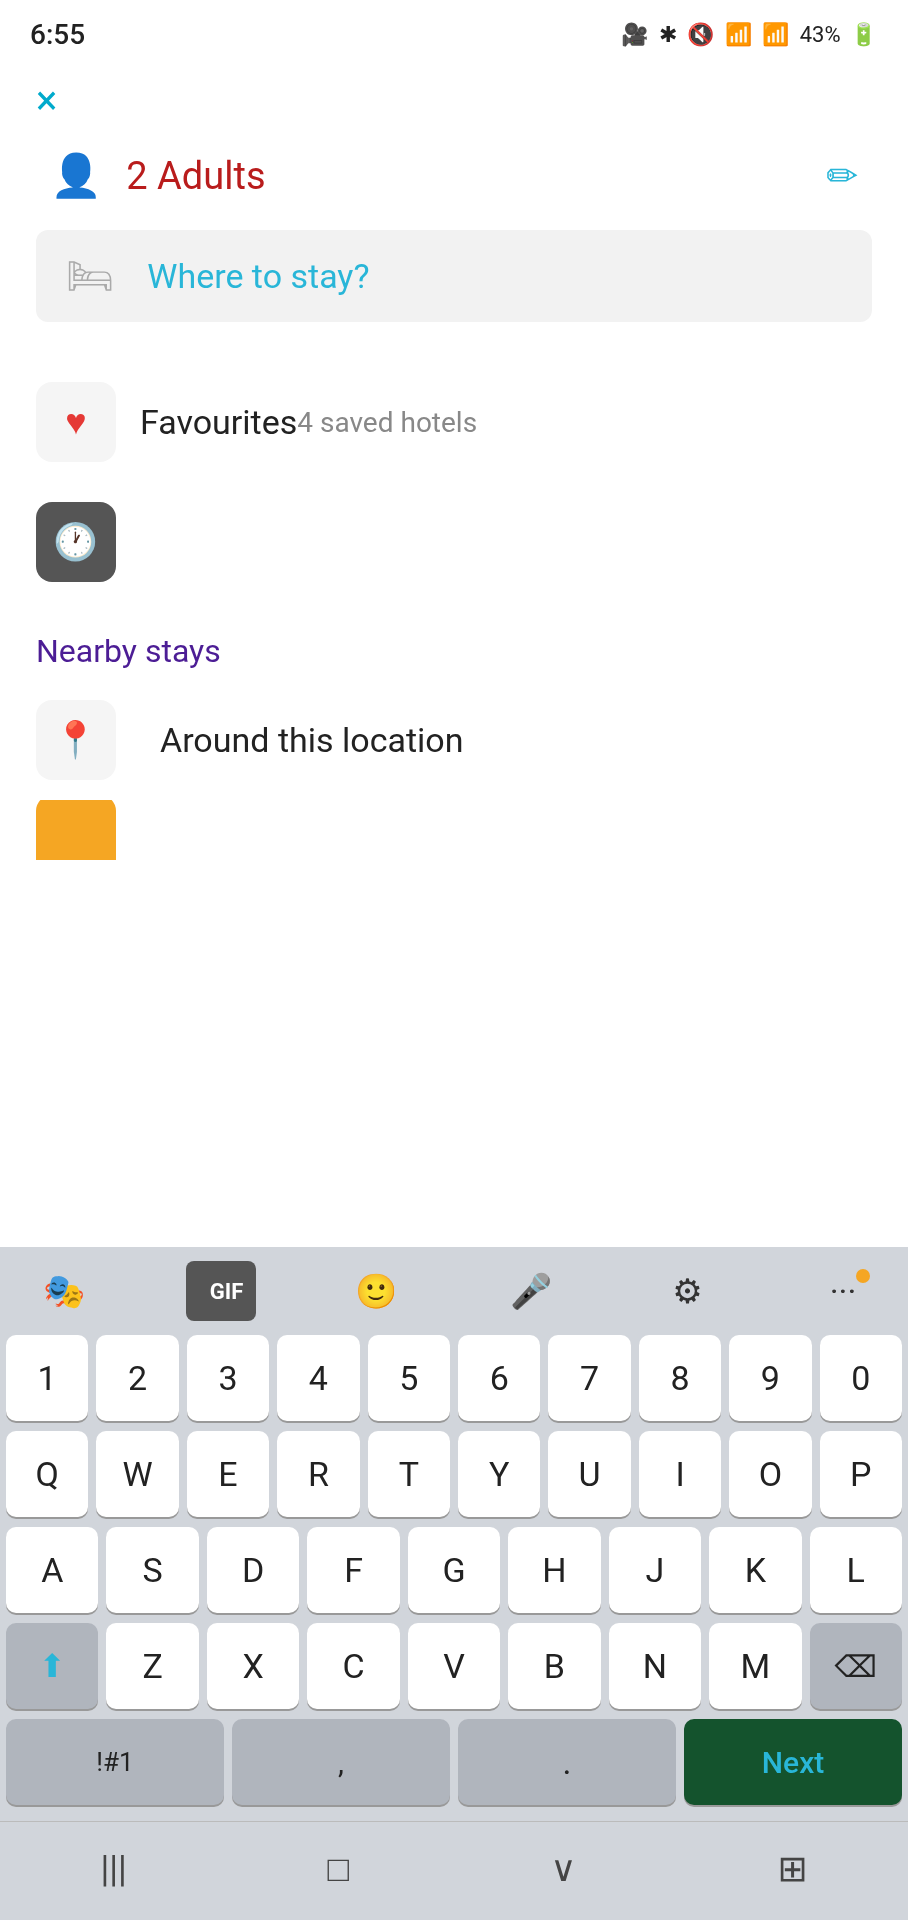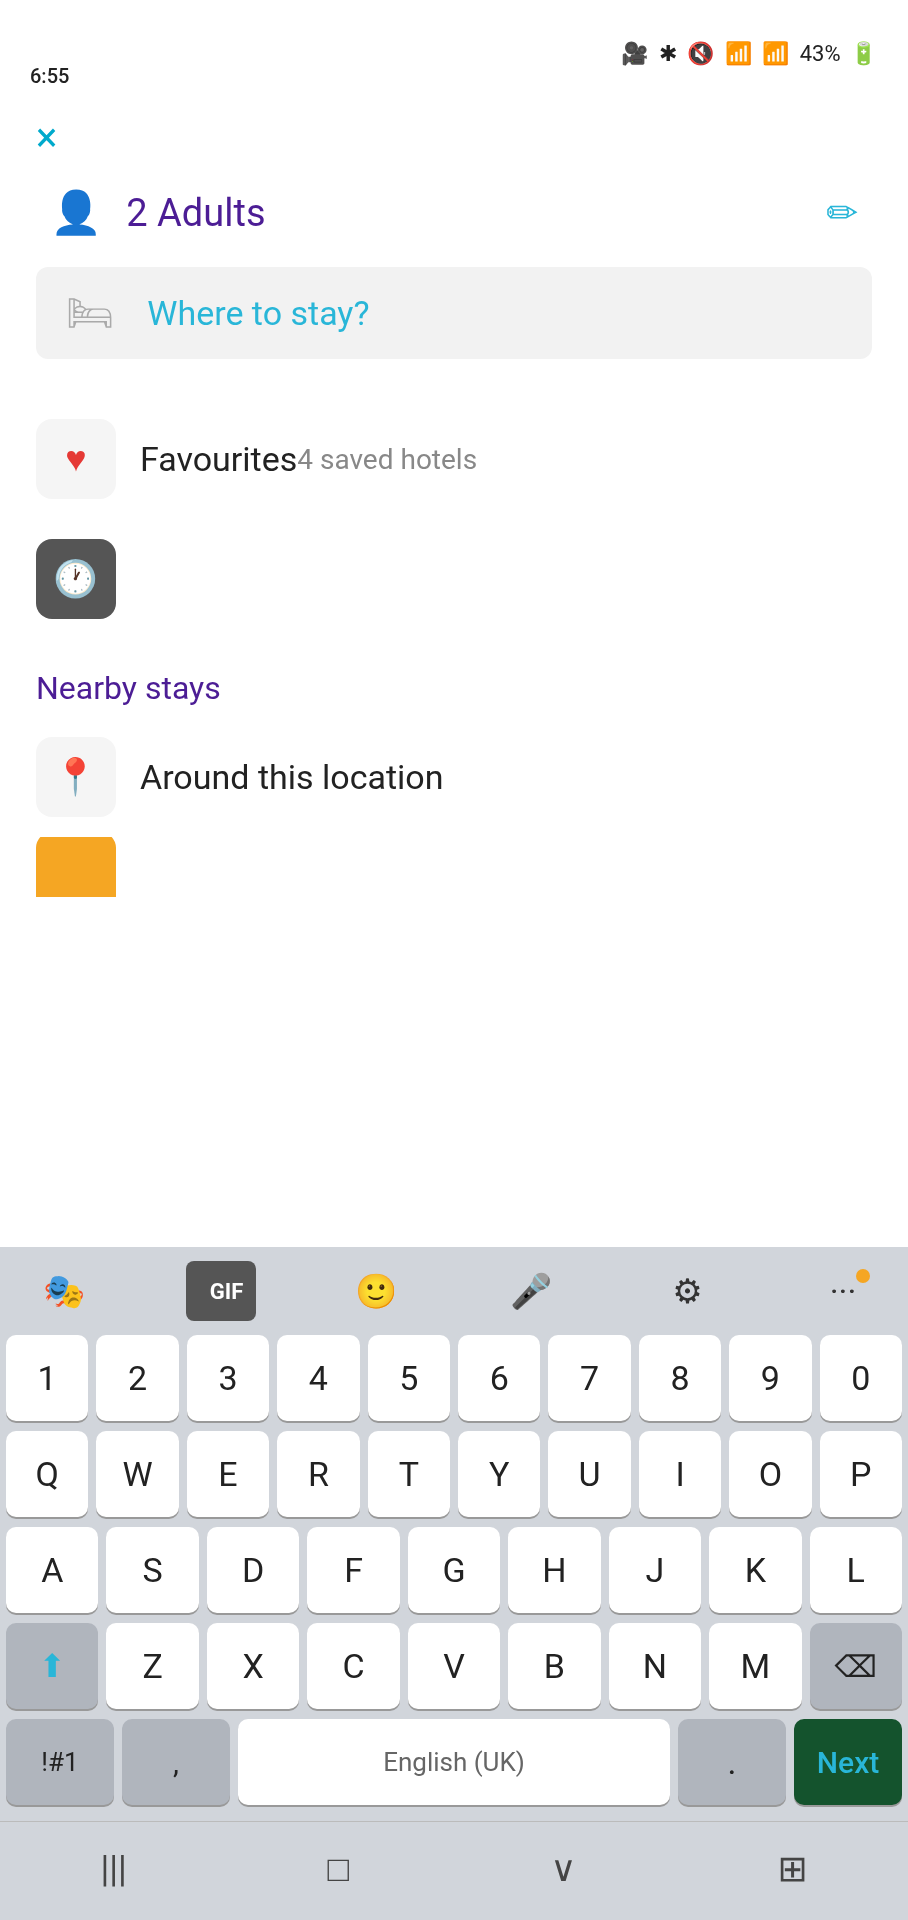--- a/index.html
+++ b/index.html
@@ -14,24 +14,23 @@
 
     
     .status-bar {
       display: flex;
       justify-content: space-between;
       align-items: center;
       padding: 18px 30px 10px;
       background: #fff;
     }
     .status-time {
-      font-size: 20px;
+      font-size: 28px;
       font-weight: 500;
       color: #222;
-      margin-top: 46px;
     }
     .status-icons {
       display: flex;
       align-items: center;
       gap: 10px;
       font-size: 24px;
       color: #222;
     }
     .status-icons span { font-size: 22px; }
 
@@ -58,21 +57,21 @@
       display: flex;
       align-items: center;
       gap: 24px;
     }
     .guest-icon {
       font-size: 42px;
       color: #aaa;
     }
     .guest-label {
       font-size: 38px;
-      color: #4c1d95;
+      color: #b91c1c;
       font-weight: 400;
     }
     .edit-icon {
       font-size: 38px;
       color: #29b6d8;
       cursor: pointer;
     }
 
     
     .search-box {
@@ -162,20 +161,21 @@
       justify-content: center;
       flex-shrink: 0;
     }
     .nearby-icon {
       font-size: 36px;
       color: #333;
     }
     .nearby-text {
       font-size: 34px;
       color: #222;
+      margin-left: 20px;
     }
 
     
     .partial-item {
       display: flex;
       align-items: center;
       gap: 24px;
       padding: 10px 36px;
       overflow: hidden;
       height: 60px;
@@ -460,21 +460,20 @@
       <div class="key">V</div>
       <div class="key">B</div>
       <div class="key">N</div>
       <div class="key">M</div>
       <div class="key backspace-key">⌫</div>
     </div>
 
     <div class="key-row">
       <div class="key dark-key symbols-key">!#1</div>
       <div class="key dark-key comma-key">,</div>
-      <div class="key space-key">English (UK)</div>
       <div class="key dark-key period-key">.</div>
       <div class="key next-key">Next</div>
     </div>
   </div>
 
   <div class="bottom-nav">
     <span class="nav-btn">|||</span>
     <span class="nav-btn">□</span>
     <span class="nav-btn">∨</span>
     <span class="nav-btn">⊞</span>

